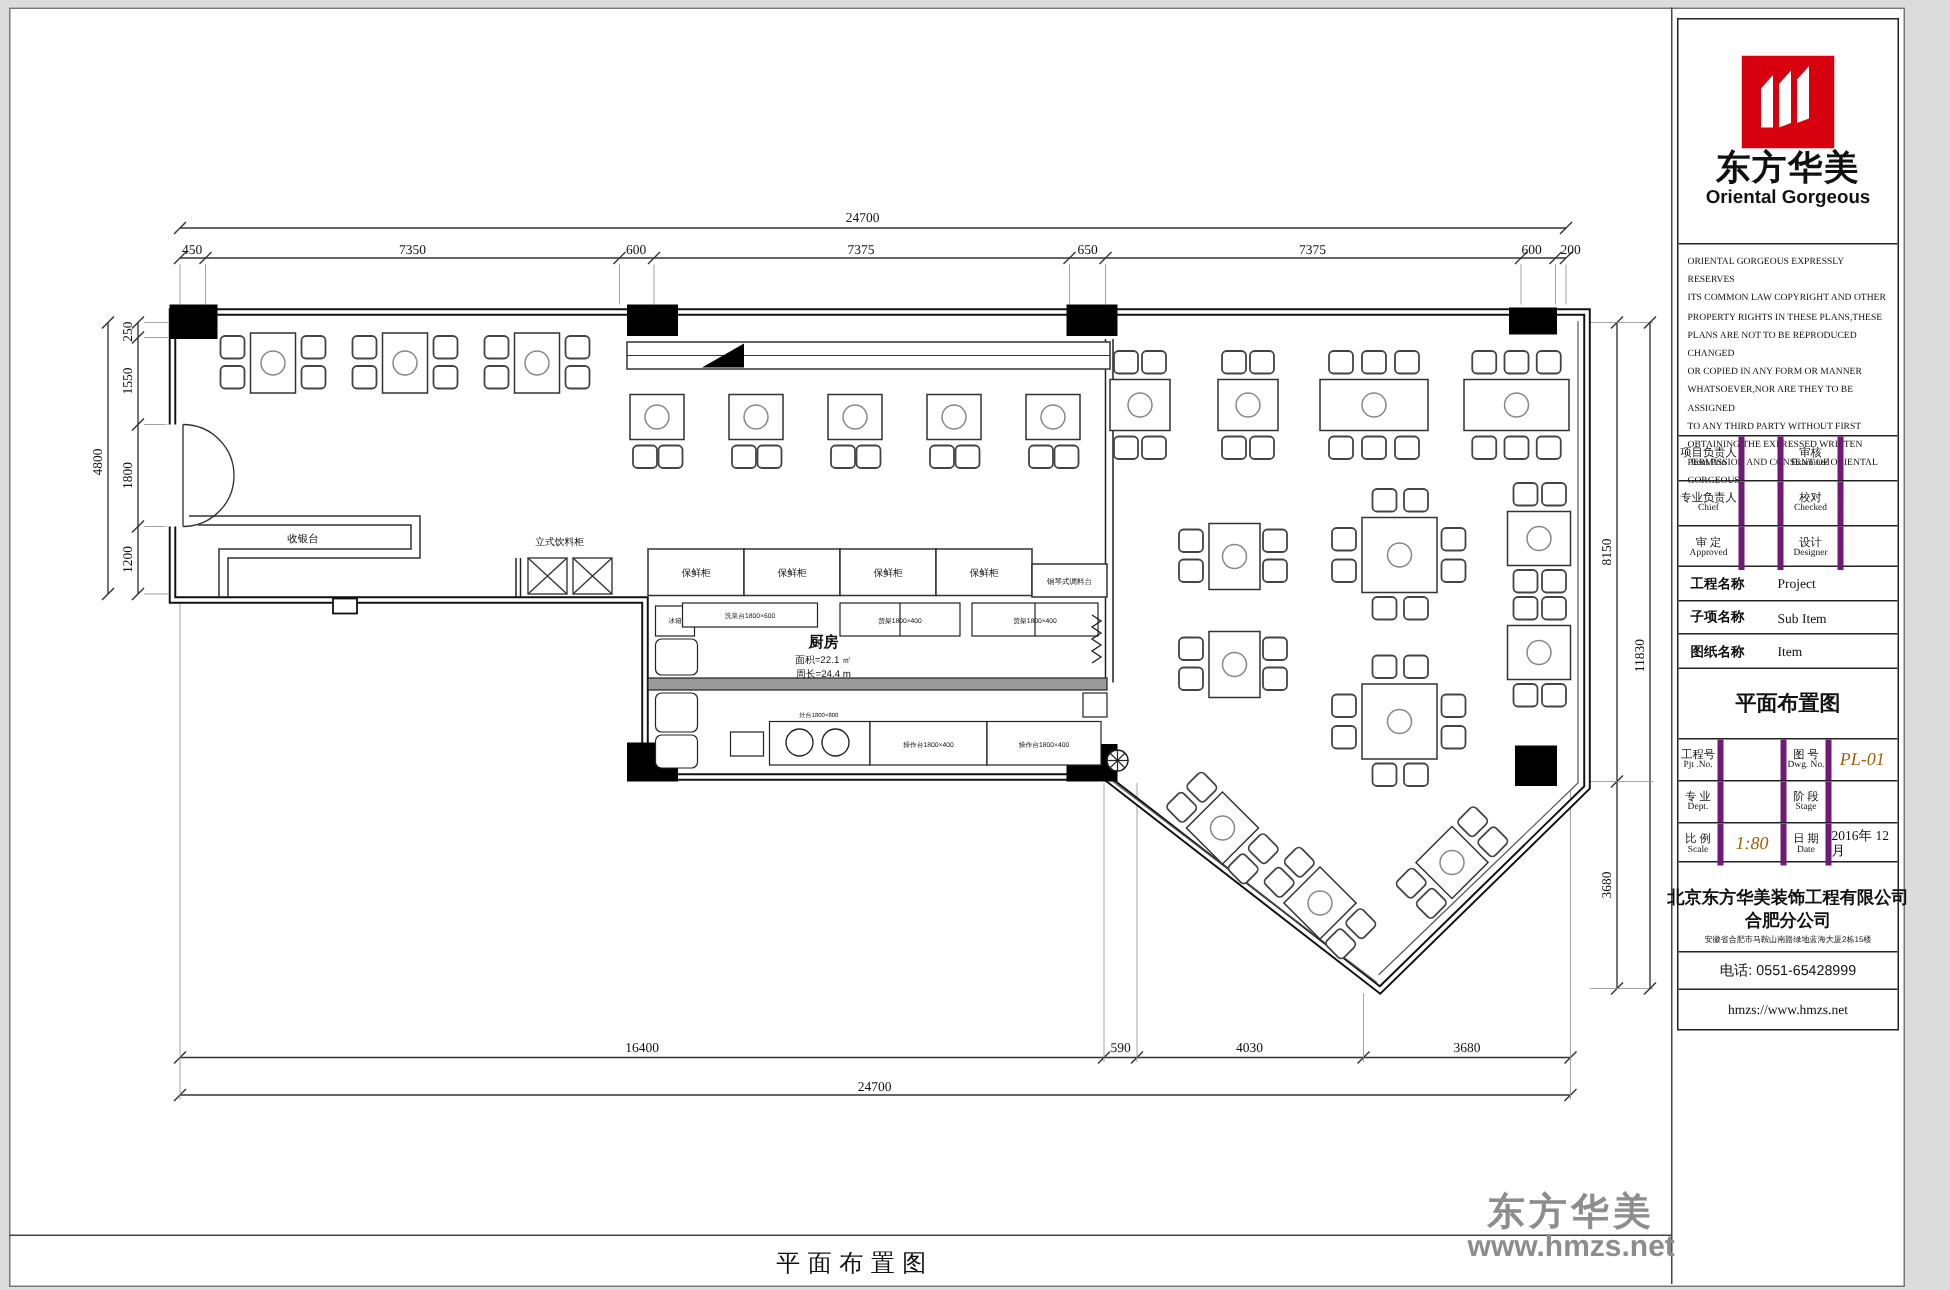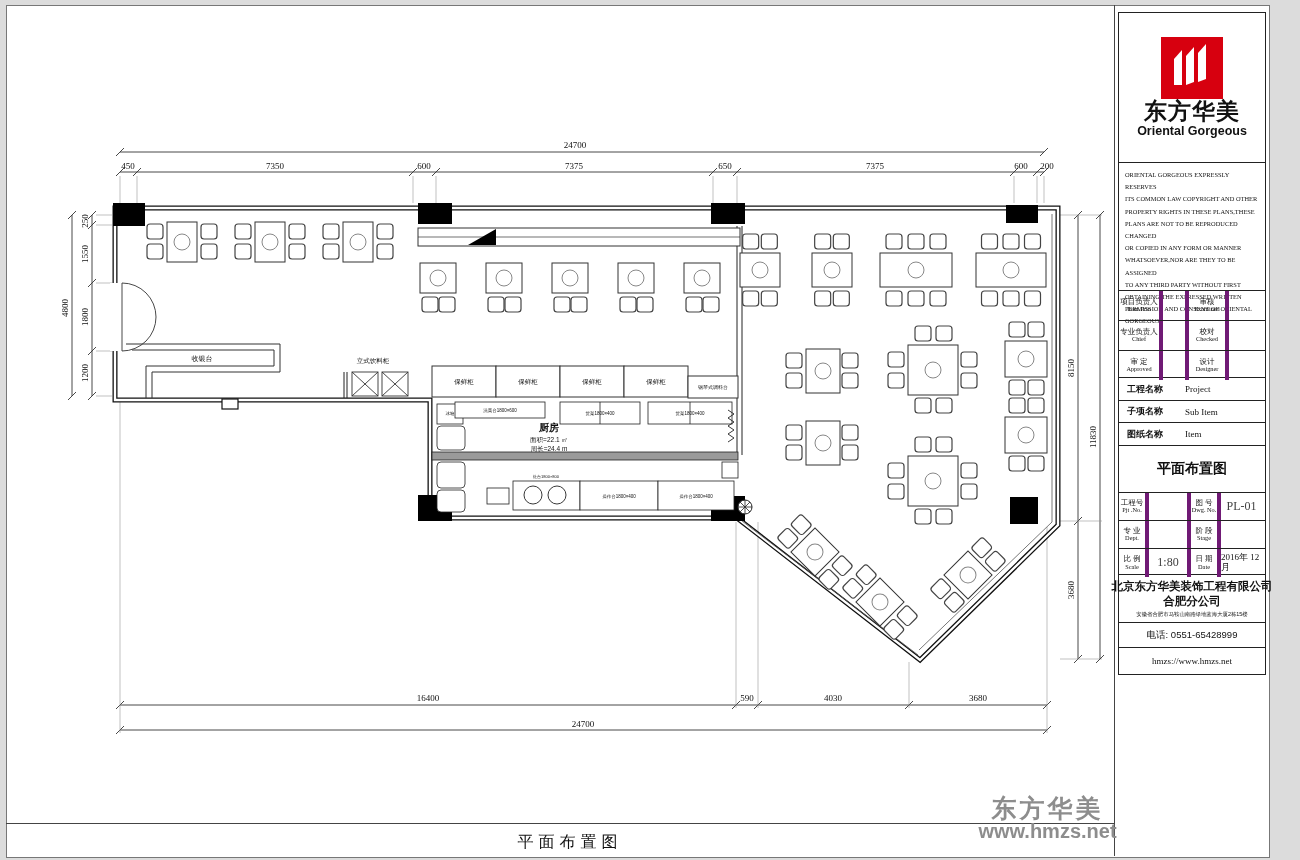--- a/index.html
+++ b/index.html
@@ -35,29 +35,29 @@
   .tc:last-child{border-right:none;}
   .lab-cn{font-size:7.5px;color:#111;}
   .lab-en{font-size:6.3px;font-family:"Liberation Serif",serif;color:#111;}
   .rowlab{height:23px;display:flex;align-items:center;padding-left:8px;gap:0;}
   .rowlab .cn{font-size:9px;font-weight:bold;color:#111;}
   .rowlab .en{font-size:9px;font-family:"Liberation Serif",serif;color:#111;margin-left:22px;}
   .bigname{display:flex;flex-direction:column;align-items:center;justify-content:center;
            font-weight:bold;color:#111;text-align:center;}
   .meta .tc1{width:30px;}.meta .tc2{width:42px;}.meta .tc3{width:30px;}.meta .tc4{width:41px;}
   .appr .tc1{width:44px;}.appr .tc2{width:26px;}.appr .tc3{width:40px;}.appr .tc4{width:33px;}
-  .company{height:48px;display:flex;flex-direction:column;align-items:center;justify-content:center;}
+  .company{height:48px;display:flex;flex-direction:column;align-items:center;justify-content:center;margin-top:12px;}
   .comp1{font-size:11.5px;font-weight:bold;color:#111;white-space:nowrap;}
   .comp2{font-size:11.5px;font-weight:bold;color:#111;}
   .comp3{font-size:5.4px;color:#111;margin-top:2px;}
   .phone{height:25px;display:flex;align-items:center;justify-content:center;font-size:9.5px;color:#111;}
   .web{height:26px;display:flex;align-items:center;justify-content:center;
        font-family:"Liberation Serif",serif;font-size:9px;color:#111;border-bottom:none;}
   .valtxt{font-size:9px;font-family:"Liberation Serif",serif;color:#111;}
-  .bigval{font-size:12px;font-family:"Liberation Serif",serif;color:#404040;}
+  .bigval{font-size:12px;font-family:"Liberation Serif",serif;color:#a16207;font-style:italic;}
   
   .footer-title{position:absolute;left:430px;top:832px;width:280px;text-align:center;
                 font-size:16px;letter-spacing:5px;color:#111;}
   .wmark{position:absolute;left:965px;top:796px;width:165px;text-align:center;color:#8d8d8d;
          z-index:5;line-height:1.0;}
   .wm1{font-size:25px;font-weight:bold;letter-spacing:3px;}
   .wm2{font-size:20px;font-weight:bold;font-family:"Liberation Sans",sans-serif;}
 </style>
 </head>
 <body>

